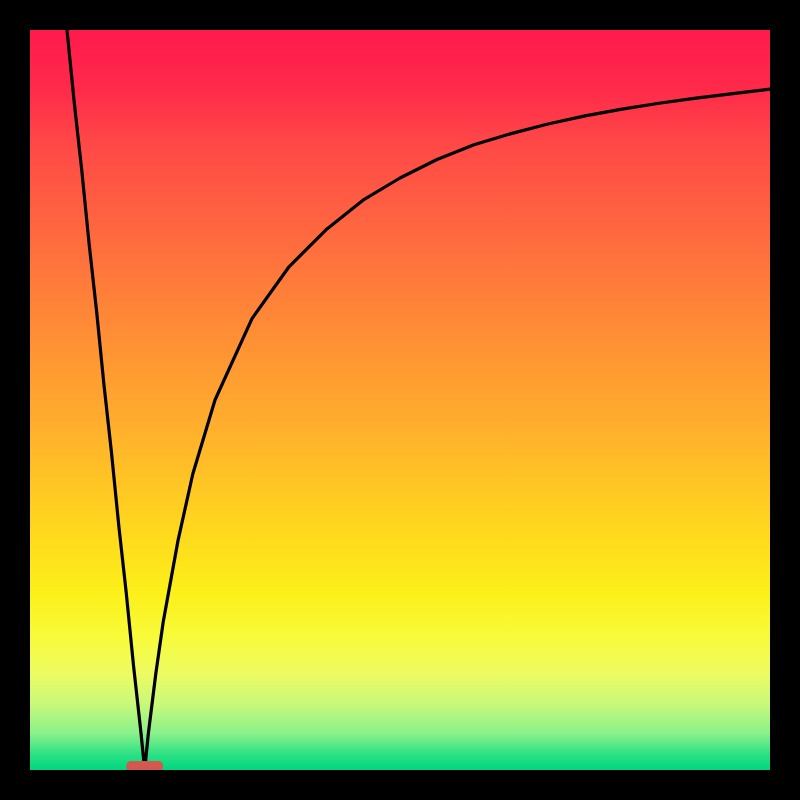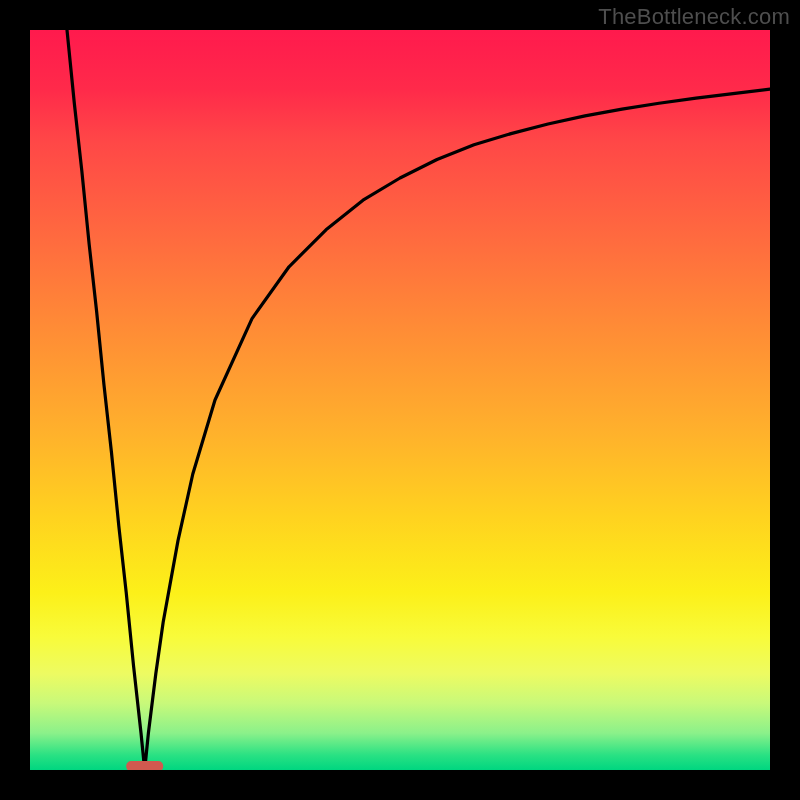--- a/index.html
+++ b/index.html
@@ -65,21 +65,20 @@
     font-size: 22px;
     letter-spacing: 0.2px;
     font-weight: 500;
   }
 </style>
 </head>
 <body>
 
 <div class="frame">
 
-  <div class="watermark">TheBottleneck.com</div>
 
   <div class="plot-area">
     <div class="gradient-bg"></div>
     <svg class="curve-svg" viewBox="0 0 740 740" preserveAspectRatio="none">
       <path id="curve-path" fill="none" stroke="#000" stroke-width="3.2" stroke-linecap="round" stroke-linejoin="round" d="M37.00 0.00 L44.40 74.00 L51.80 140.60 L59.20 214.60 L66.60 281.20 L74.00 355.20 L81.40 421.80 L88.80 495.80 L96.20 562.40 L103.60 636.40 L111.00 703.00 L114.70 740.00 L118.40 703.00 L125.80 643.80 L133.20 592.00 L148.00 510.60 L162.80 444.00 L185.00 370.00 L222.00 288.60 L259.00 236.80 L296.00 199.80 L333.00 170.20 L370.00 148.00 L407.00 129.50 L444.00 114.70 L481.00 103.60 L518.00 93.98 L555.00 85.84 L592.00 79.18 L629.00 73.26 L666.00 68.08 L703.00 63.64 L740.00 59.20"></path>
       <rect id="optimal-marker" rx="5" ry="5" fill="#d1594f" x="96.20" y="731.12" width="37.00" height="10.36"></rect>
     </svg>
   </div>
 
 </div>

